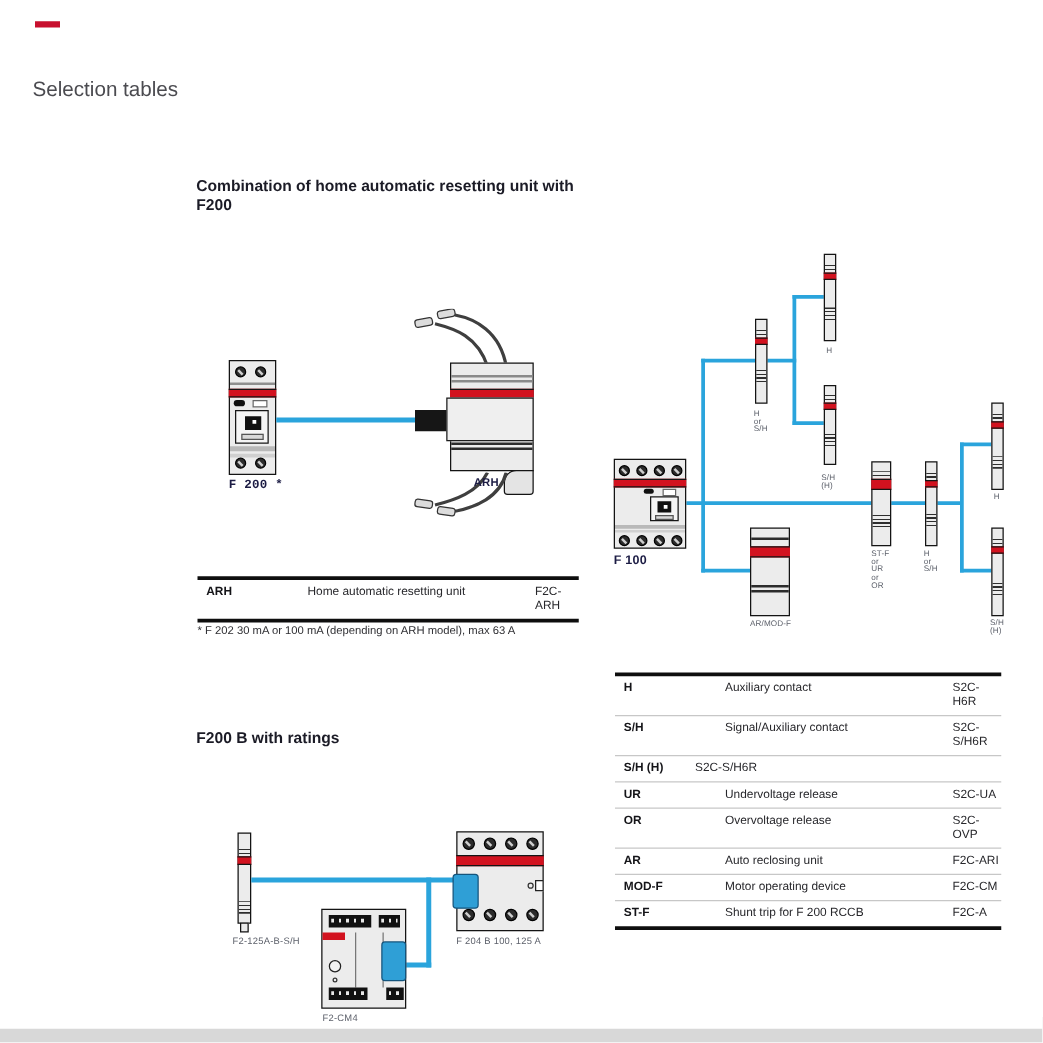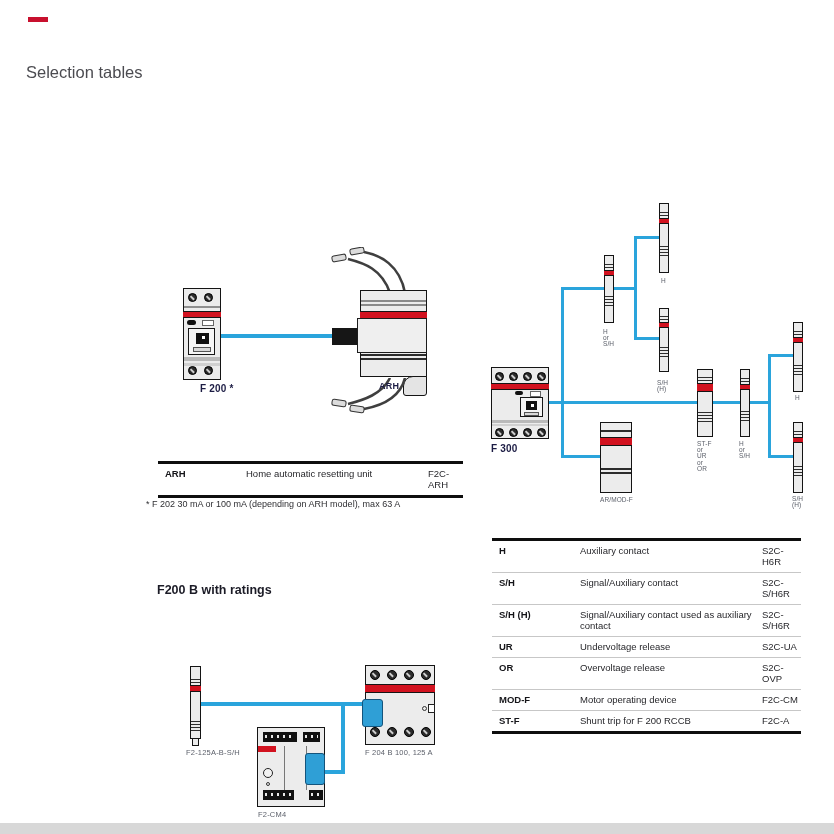--- a/index.html
+++ b/index.html
@@ -47,38 +47,39 @@
   .footer-bar{position:absolute;left:0;top:823px;width:834px;height:11px;background:var(--footer-gray,#d8d8d8);}
 </style>
 </head>
 <body>
 
 <div class="page">
 
   <div class="accent-dash"></div>
   <div class="page-subtitle">Selection tables</div>
 
+  <div class="sec-heading" style="left:157px;top:142px;width:312px;">Combination of home automatic resetting unit with F200</div>
 
   <div class="device" style="left:183px;top:288px;width:38px;height:92px;">
     <div class="screw" style="left:4px;top:4px;"></div>
     <div class="screw" style="left:20px;top:4px;"></div>
     <div class="grayband" style="top:17px;height:1.5px;background:#8f8f8f;"></div>
     <div class="band" style="top:22px;height:5px;"></div>
     <div class="abs" style="left:3px;top:31px;width:9px;height:5px;background:#101010;border-radius:3px;"></div>
     <div class="abs" style="left:18px;top:31px;width:10px;height:4px;background:#fff;border:1px solid #666;"></div>
     <div class="switchpanel" style="left:4px;top:39px;width:27px;height:27px;">
       <div class="switch-in" style="left:7px;top:4px;width:13px;height:11px;"></div>
       <div class="switch-slot" style="left:4px;top:18px;width:18px;height:5px;"></div>
     </div>
     <div class="grayband" style="top:68px;height:4px;"></div>
     <div class="grayband" style="top:74px;height:3px;background:#d0d0d0;"></div>
     <div class="screw" style="left:4px;top:77px;"></div>
     <div class="screw" style="left:20px;top:77px;"></div>
   </div>
-  <div class="dev-label" style="left:200px;top:383px;">F 200 *</div>
+  <div class="dev-label" style="left:183px;top:383px;font-family:Liberation Mono, monospace;">F 200 *</div>
 
   <div class="wire" style="left:221px;top:334px;width:112px;height:4px;"></div>
   <div class="abs" style="left:332px;top:328px;width:27px;height:17px;background:#161616;"></div>
 
   <svg class="abs" style="left:310px;top:247px;width:118px;height:46px;" viewBox="0 0 118 46">
     <path d="M 80 46 C 72 22, 54 16, 38 12" stroke="#3f3f3f" stroke-width="2.6" fill="none"></path>
     <path d="M 95 46 C 90 18, 70 8, 54 5" stroke="#3f3f3f" stroke-width="2.6" fill="none"></path>
     <rect x="22" y="8" width="14" height="6" rx="2" fill="#dcdcdc" stroke="#333" transform="rotate(-10 29 11)"></rect>
     <rect x="40" y="1" width="14" height="6" rx="2" fill="#dcdcdc" stroke="#333" transform="rotate(-10 47 4)"></rect>
   </svg>
@@ -99,21 +100,21 @@
   </svg>
   <div class="dev-label" style="left:379px;top:381px;font-size:9px;">ARH</div>
 
   <div class="sel-table" style="left:158px;top:461px;width:305px;">
     <div class="trow">
       <div class="t-abbr">ARH</div>
       <div class="t-desc">Home automatic resetting unit</div>
       <div class="t-code">F2C-ARH</div>
     </div>
   </div>
-  <div class="footnote" style="left:146px;top:499px;text-align:center;">* F 202 30 mA or 100 mA (depending on ARH model), max 63 A</div>
+  <div class="footnote" style="left:158px;top:499px;text-align:center;">* F 202 30 mA or 100 mA (depending on ARH model), max 63 A</div>
 
   <div class="sec-heading" style="left:157px;top:583px;">F200 B with ratings</div>
 
   <div class="device" style="left:190px;top:666px;width:11px;height:73px;">
     <div class="tl" style="top:12px;height:5px;"></div>
     <div class="band" style="top:18px;height:5px;"></div>
     <div class="bl" style="top:54px;height:10px;"></div>
   </div>
   <div class="abs" style="left:192px;top:738px;width:7px;height:8px;background:#ececec;border:1.2px solid #141414;box-sizing:border-box;"></div>
   <div class="gray-label" style="left:186px;top:748px;">F2-125A-B-S/H</div>
@@ -176,21 +177,21 @@
       <div class="switch-in" style="left:5px;top:3px;width:11px;height:9px;"></div>
       <div class="switch-slot" style="left:3px;top:14px;width:15px;height:4px;"></div>
     </div>
     <div class="grayband" style="top:52px;height:3px;"></div>
     <div class="grayband" style="top:56px;height:2px;background:#d0d0d0;"></div>
     <div class="screw" style="left:3px;top:60px;"></div>
     <div class="screw" style="left:17px;top:60px;"></div>
     <div class="screw" style="left:31px;top:60px;"></div>
     <div class="screw" style="left:45px;top:60px;"></div>
   </div>
-  <div class="dev-label" style="left:491px;top:443px;">F 300</div>
+  <div class="dev-label" style="left:491px;top:443px;">F 100</div>
 
   <div class="device" style="left:604px;top:255px;width:10px;height:68px;">
     <div class="tl" style="top:8px;height:5px;"></div>
     <div class="band" style="top:14px;height:4px;"></div>
     <div class="bl" style="top:40px;height:10px;"></div>
   </div>
   <div class="small-label" style="left:603px;top:329px;">
     <div>H</div>
     <div>or</div>
     <div>S/H</div>
@@ -274,34 +275,38 @@
       <div class="t-desc">Auxiliary contact</div>
       <div class="t-code">S2C-H6R</div>
     </div>
     <div class="trow">
       <div class="t-abbr">S/H</div>
       <div class="t-desc">Signal/Auxiliary contact</div>
       <div class="t-code">S2C-S/H6R</div>
     </div>
     <div class="trow">
       <div class="t-abbr">S/H (H)</div>
-      <div class="t-desc">Signal/Auxiliary contact used as auxiliary contact</div>
       <div class="t-code">S2C-S/H6R</div>
     </div>
     <div class="trow">
       <div class="t-abbr">UR</div>
       <div class="t-desc">Undervoltage release</div>
       <div class="t-code">S2C-UA</div>
     </div>
     <div class="trow">
       <div class="t-abbr">OR</div>
       <div class="t-desc">Overvoltage release</div>
       <div class="t-code">S2C-OVP</div>
     </div>
     <div class="trow">
+      <div class="t-abbr">AR</div>
+      <div class="t-desc">Auto reclosing unit</div>
+      <div class="t-code">F2C-ARI</div>
+    </div>
+    <div class="trow">
       <div class="t-abbr">MOD-F</div>
       <div class="t-desc">Motor operating device</div>
       <div class="t-code">F2C-CM</div>
     </div>
     <div class="trow">
       <div class="t-abbr">ST-F</div>
       <div class="t-desc">Shunt trip for F 200 RCCB</div>
       <div class="t-code">F2C-A</div>
     </div>
   </div>

